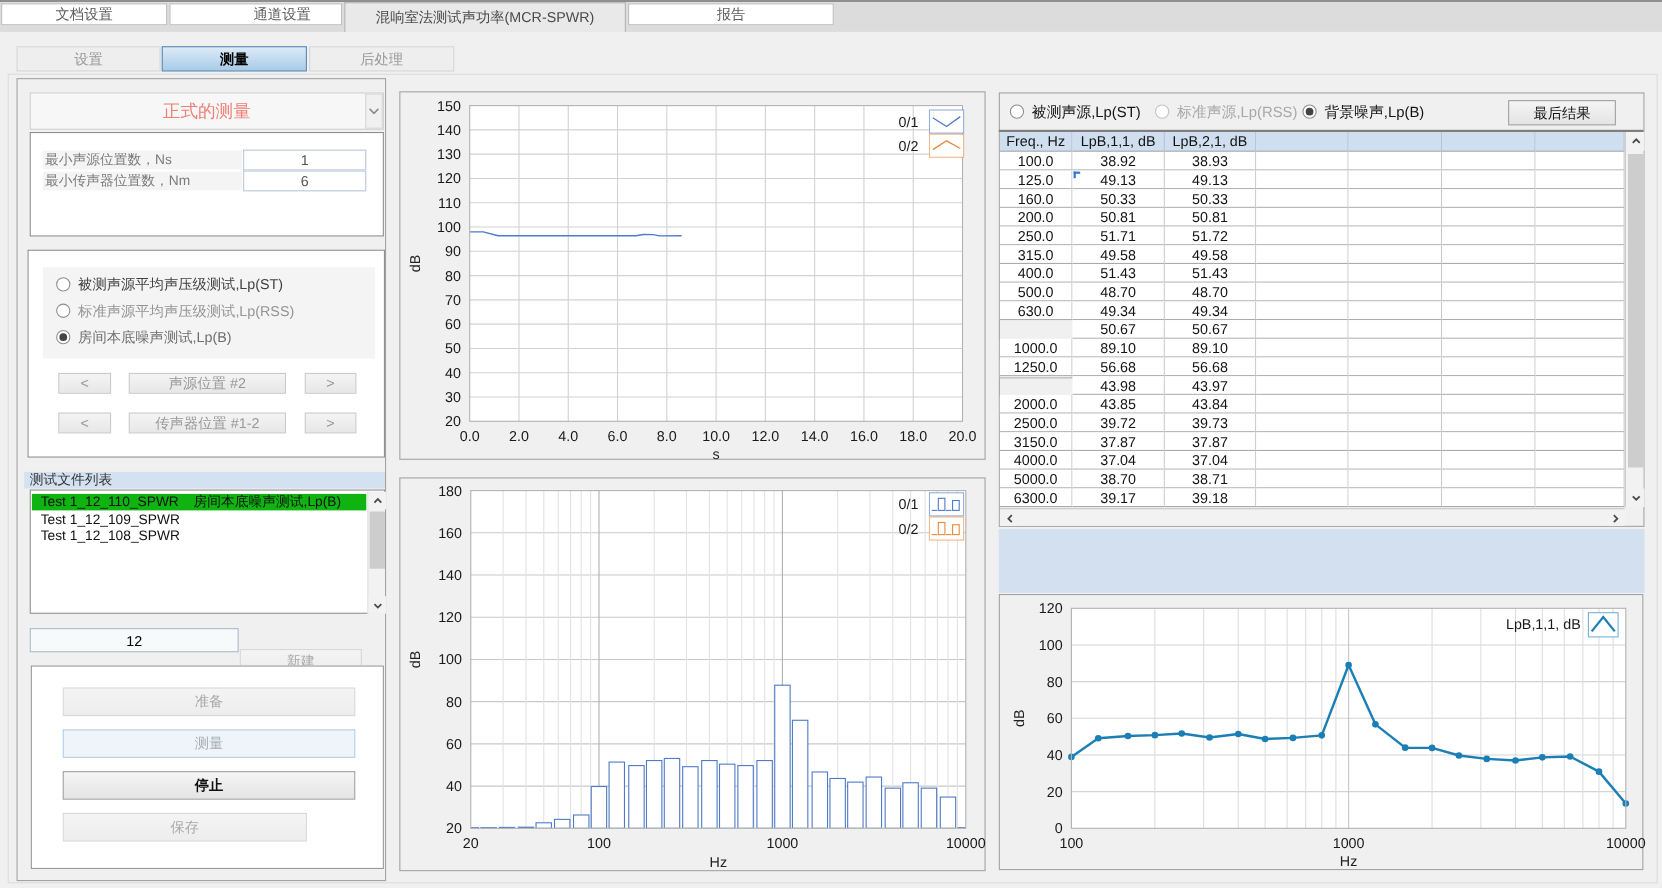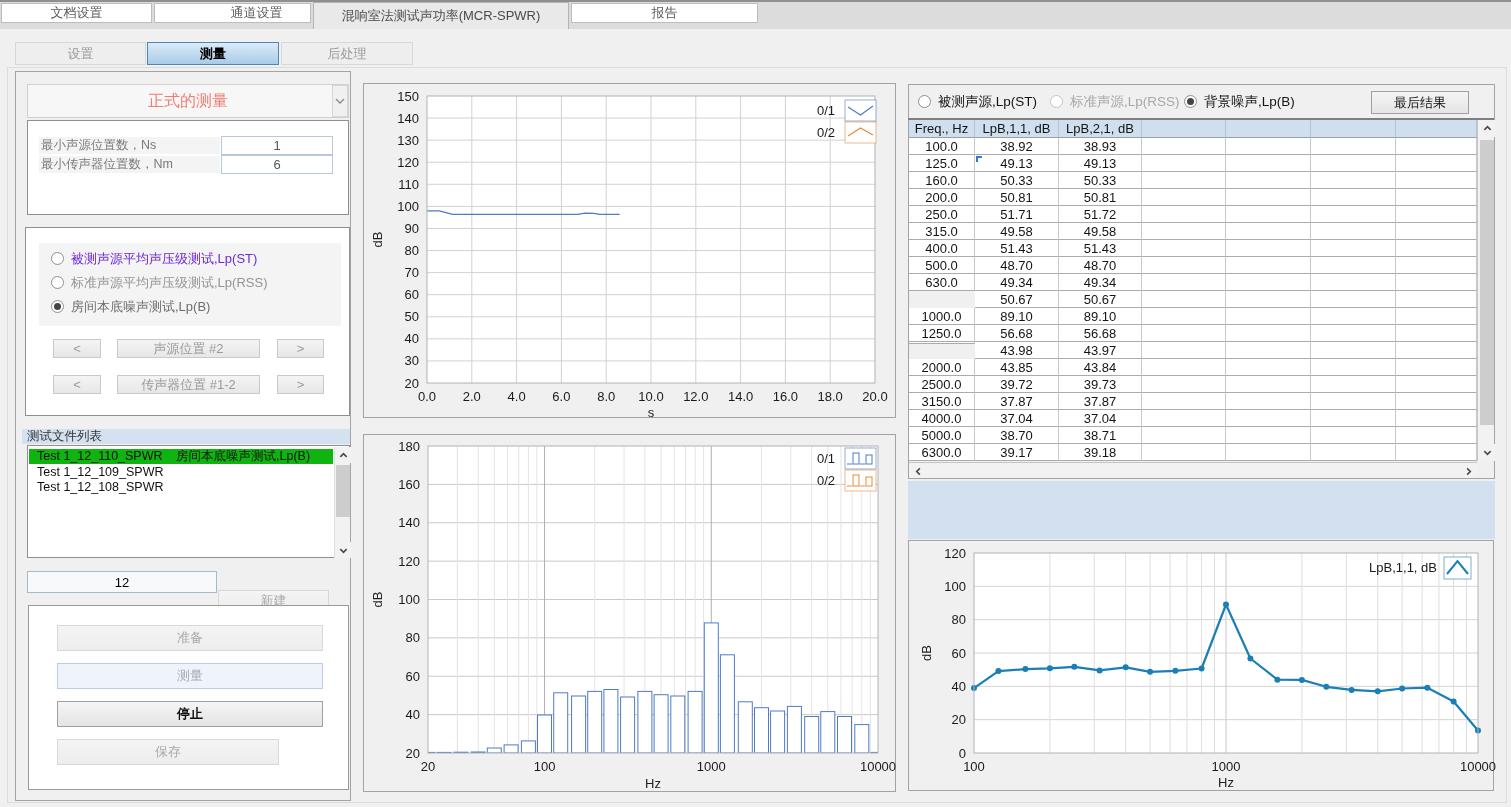--- a/index.html
+++ b/index.html
@@ -583,21 +583,21 @@
         <rect x="535" y="16" width="27" height="22" fill="#ffffff" stroke="#1b7fb599" stroke-width="1"></rect>
         <polyline points="538,33 548.5,20 559,33" fill="none" stroke="#1b7fb5" stroke-width="2"></polyline>
       </g>
     </svg>
 </div>
 
 <div class="subtab" style="left: 15px; width: 131px;">设置</div>
 <div class="subtab active" style="left: 147px; width: 132px;">测量</div>
 <div class="subtab" style="left: 281px; width: 132px;">后处理</div>
 <div class="radio-circle" style="left: 51px; top: 252px;"></div>
-<div class="radio-label" style="left: 71px; top: 250px; color: #6d28d9; font-size: 13px;">被测声源平均声压级测试,Lp(ST)</div>
+<div class="radio-label" style="left: 71px; top: 250px; color: #404040; font-size: 13px;">被测声源平均声压级测试,Lp(ST)</div>
 <div class="radio-circle" style="left: 51px; top: 276px;"></div>
 <div class="radio-label" style="left: 71px; top: 274px; color: rgb(148, 148, 148); font-size: 13px;">标准声源平均声压级测试,Lp(RSS)</div>
 <div class="radio-circle selected" style="left: 51px; top: 300px;"></div>
 <div class="radio-label" style="left: 71px; top: 298px; color: rgb(110, 110, 110); font-size: 13px;">房间本底噪声测试,Lp(B)</div>
 <div class="btn" style="left: 53px; top: 339px; width: 48px; height: 19px;">&lt;</div>
 <div class="btn" style="left: 117px; top: 339px; width: 143px; height: 19px;">声源位置 #2</div>
 <div class="btn" style="left: 277px; top: 339px; width: 47px; height: 19px;">&gt;</div>
 <div class="btn" style="left: 53px; top: 375px; width: 48px; height: 19px;">&lt;</div>
 <div class="btn" style="left: 117px; top: 375px; width: 143px; height: 19px;">传声器位置 #1-2</div>
 <div class="btn" style="left: 277px; top: 375px; width: 47px; height: 19px;">&gt;</div>

